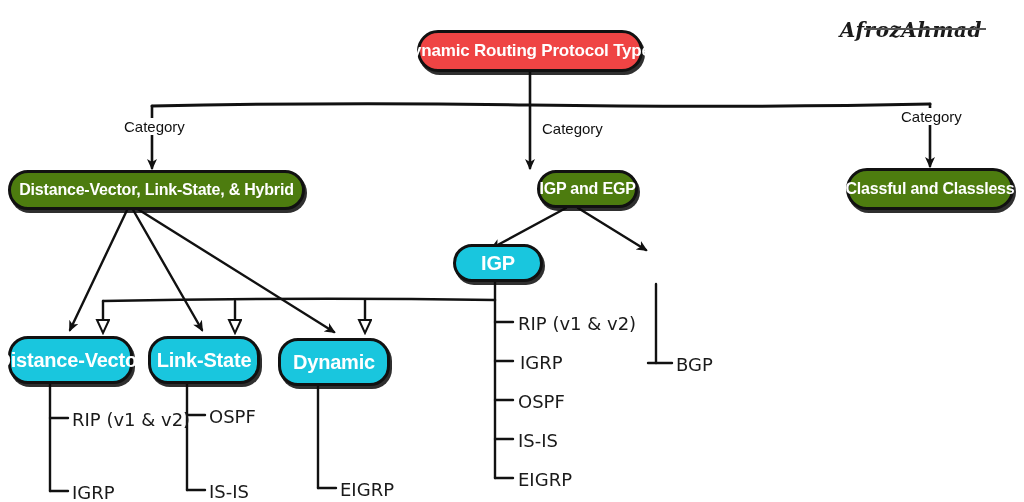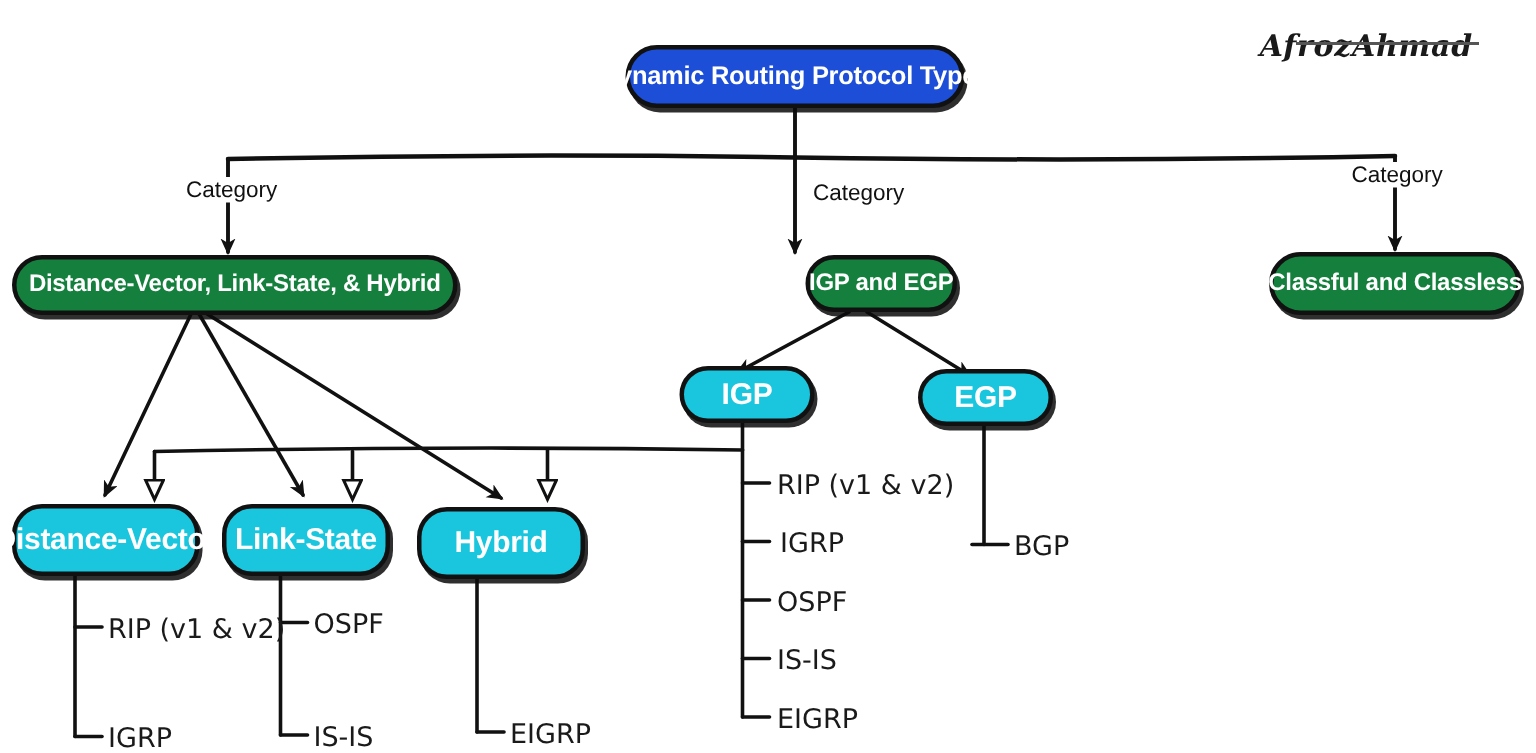--- a/index.html
+++ b/index.html
@@ -32,26 +32,26 @@
     color: #ffffff;
     font-weight: bold;
     letter-spacing: -0.2px;
     text-align: center;
     border: 3px solid #111111;
     box-shadow: 2px 3px 0 rgba(10,10,10,0.85);
     z-index: 3;
     white-space: nowrap;
   }
   .node-root {
-    background: #1d4ed8;
+    background: #ef4444;
     border-radius: 26px;
     font-size: 17px;
   }
   .node-cat {
-    background: #15803d;
+    background: #4d7c0f;
     border-radius: 26px;
     font-size: 16px;
     justify-content: center;
   }
   .node-leaf {
     background: #19c6de;
     border-radius: 20px;
     font-size: 20px;
   }
   .edge-label {
@@ -186,34 +186,31 @@
   </div>
 
   <div class="node node-cat" style="left:846px; top:168px; width:168px; height:42px;">
     <span>Classful and Classless</span>
   </div>
 
   <div class="node node-leaf" style="left:453px; top:244px; width:90px; height:38px;">
     <span>IGP</span>
   </div>
 
-  <div class="node node-leaf" style="left:612px; top:246px; width:90px; height:38px;">
-    <span>EGP</span>
-  </div>
 
   <div class="node node-leaf" style="left:8px; top:336px; width:125px; height:48px;">
     <span>Distance-Vector</span>
   </div>
 
   <div class="node node-leaf" style="left:148px; top:336px; width:112px; height:48px;">
     <span>Link-State</span>
   </div>
 
   <div class="node node-leaf" style="left:278px; top:338px; width:112px; height:48px;">
-    <span>Hybrid</span>
+    <span>Dynamic</span>
   </div>
 
   <div class="proto-label" style="left:72px; top:409px;">RIP (v1 &amp; v2)</div>
   <div class="proto-label" style="left:72px; top:482px;">IGRP</div>
 
   <div class="proto-label" style="left:209px; top:406px;">OSPF</div>
   <div class="proto-label" style="left:209px; top:481px;">IS-IS</div>
 
   <div class="proto-label" style="left:340px; top:479px;">EIGRP</div>
 

